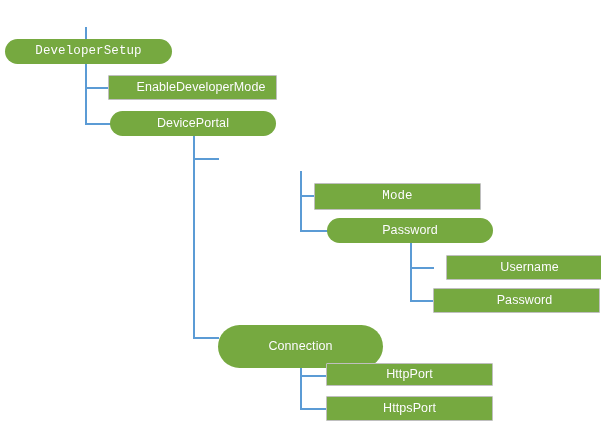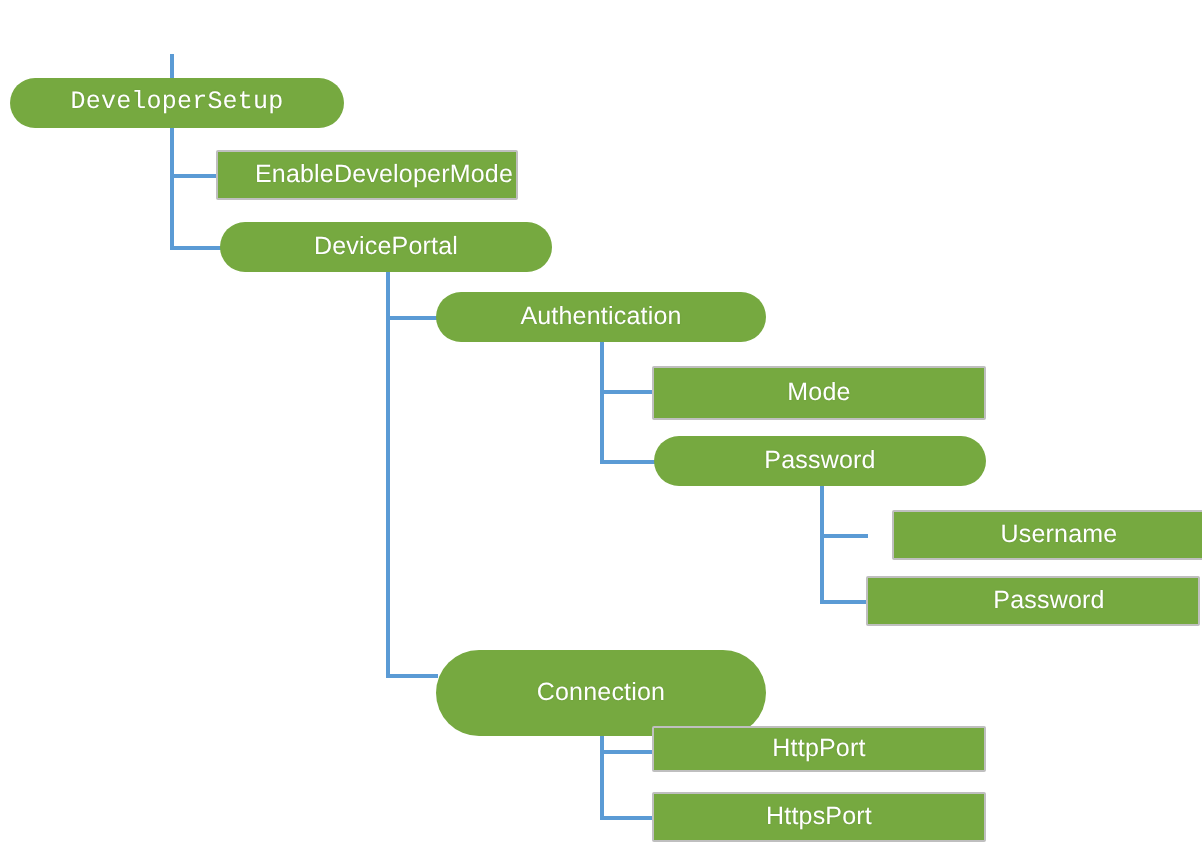--- a/index.html
+++ b/index.html
@@ -78,27 +78,26 @@
   <div class="connector h" style="left:410px; top:267px; width:24px;"></div>
   <div class="connector h" style="left:410px; top:300px; width:24px;"></div>
 
   <div class="connector v" style="left:300px; top:350px; height:59px;"></div>
   <div class="connector h" style="left:300px; top:375px; width:27px;"></div>
   <div class="connector h" style="left:300px; top:408px; width:27px;"></div>
 
 
   <div class="node pill" style="left:5px; top:39px; width:167px; height:25px;font-family:Liberation Mono, monospace;">DeveloperSetup</div>
 
-  <div class="node rect" style="left:108px; top:75px; width:151px; height:25px;padding-left:17px;">EnableDeveloperMode</div>
+  <div class="node rect" style="left:108px; top:75px; width:169px; height:25px;padding-left:17px;">EnableDeveloperMode</div>
 
   <div class="node pill" style="left:110px; top:111px; width:166px; height:25px;">DevicePortal</div>
 
-  <div class="node pill" style="left:218px; top:146px; width:165px; height:25px;">Authentication</div>
 
-  <div class="node rect" style="left:326px; top:183px; width:167px; height:27px;">Mode</div>
+  <div class="node rect" style="left:314px; top:183px; width:167px; height:27px;font-family:Liberation Mono, monospace;">Mode</div>
 
   <div class="node pill" style="left:327px; top:218px; width:166px; height:25px;">Password</div>
 
   <div class="node rect" style="left:446px; top:255px; width:167px; height:25px;">Username</div>
 
   <div class="node rect" style="left:433px; top:288px; width:167px; height:25px;padding-left:16px;">Password</div>
 
   <div class="node pill" style="left:218px; top:325px; width:165px; height:43px;">Connection</div>
 
   <div class="node rect" style="left:326px; top:363px; width:167px; height:23px;">HttpPort</div>

